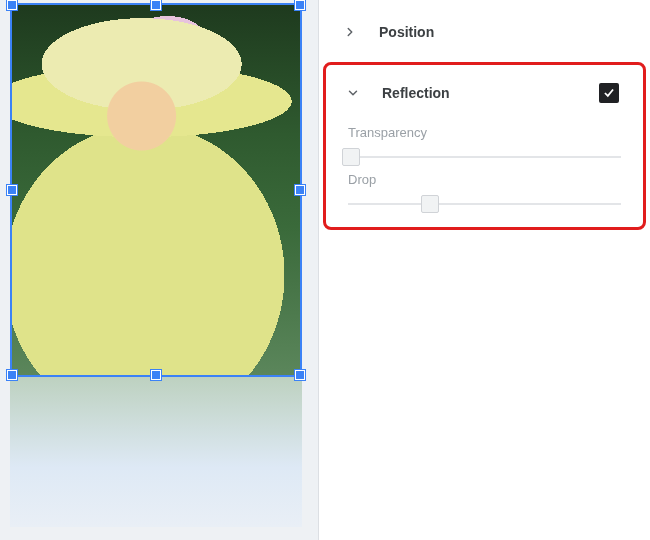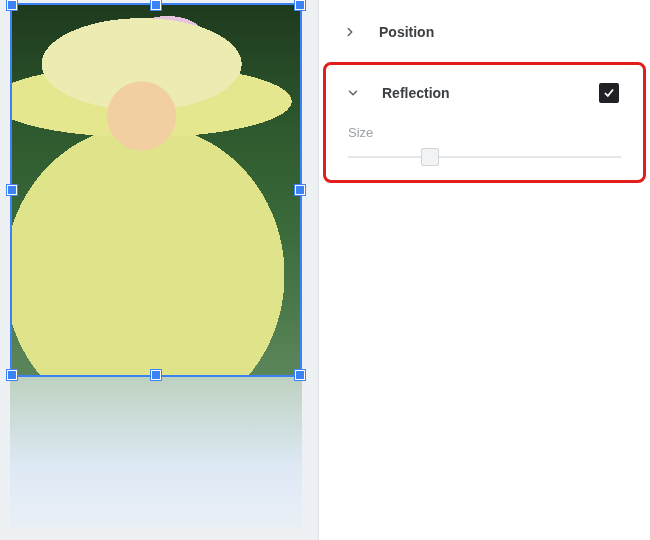--- a/index.html
+++ b/index.html
@@ -191,24 +191,31 @@
             </svg>
         </span>
         <span class="section-label">Reflection</span>
         <span class="section-checkbox checked">
           <svg viewBox="0 0 24 24">
               <path d="M5 12l5 5 9-11"></path>
             </svg>
         </span>
       </div>
 
-
-
       <div class="slider-block">
-        <div class="slider-label">Size</div>
+        <div class="slider-label">Transparency</div>
+        <div class="slider-track">
+          <div class="track-line"></div>
+          <div class="thumb" style="left:1%;"></div>
+        </div>
+      </div>
+
+
+      <div class="slider-block">
+        <div class="slider-label">Drop</div>
         <div class="slider-track">
           <div class="track-line"></div>
           <div class="thumb" style="left:30%;"></div>
         </div>
       </div>
 
     </div>
 
   </div>
 </div>

